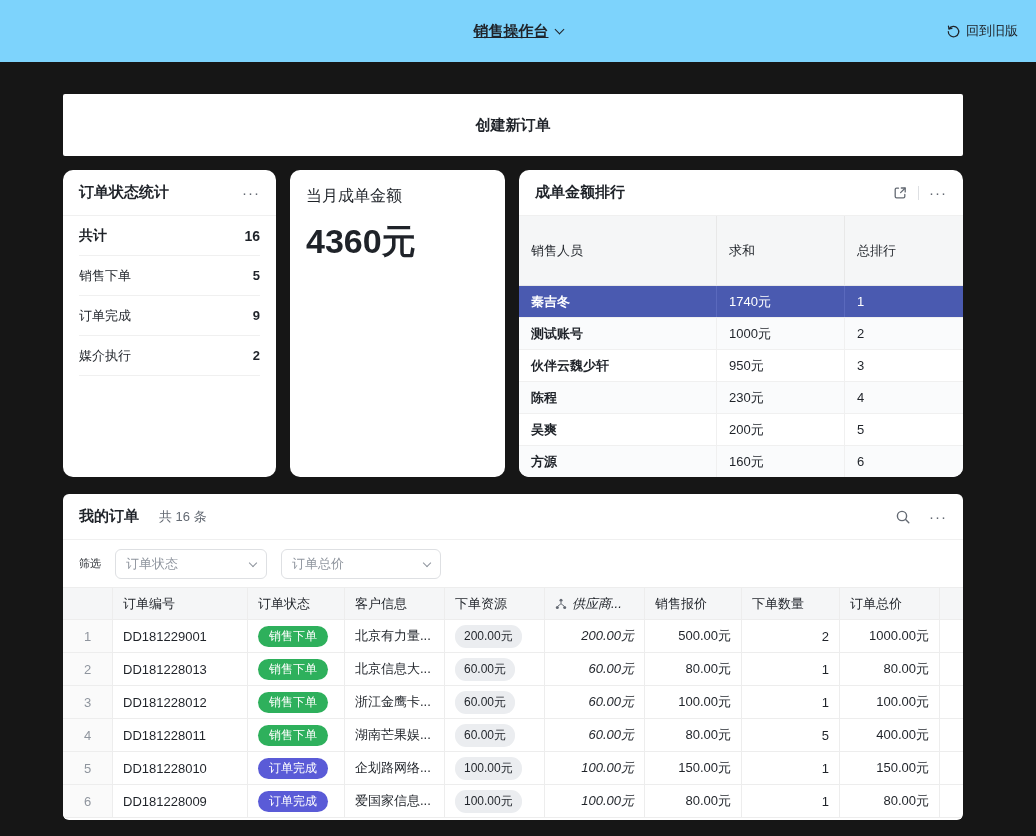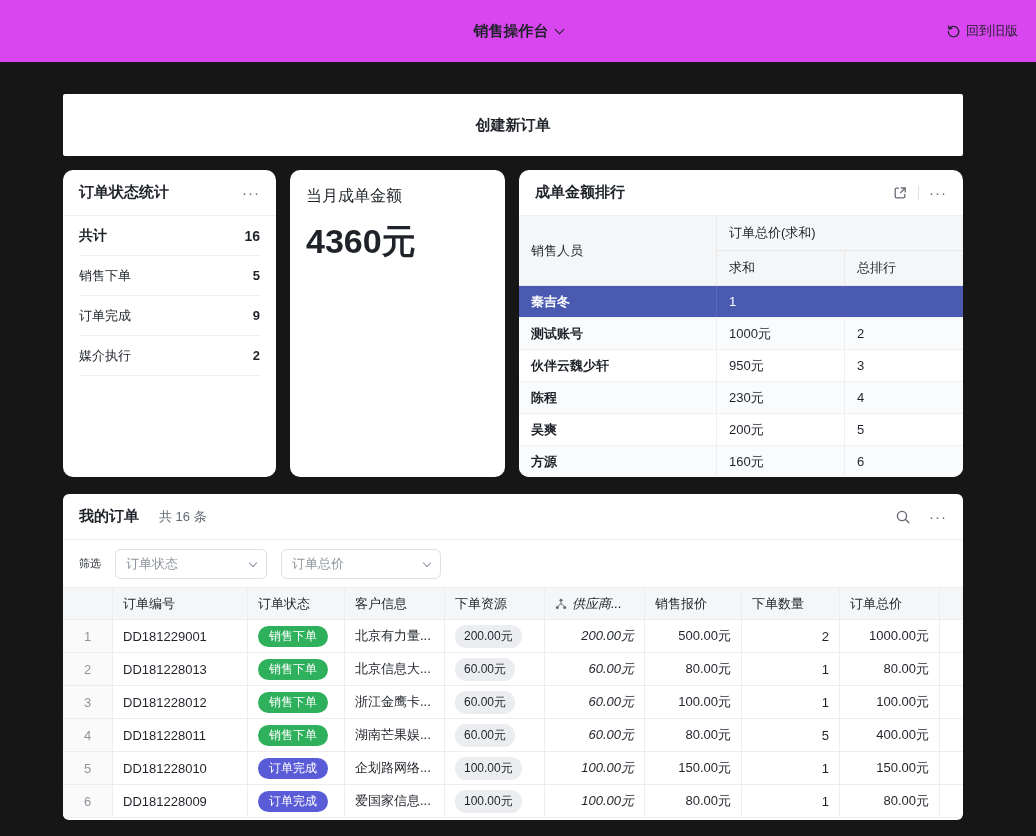--- a/index.html
+++ b/index.html
@@ -4,21 +4,21 @@
 <style>
   * { margin:0; padding:0; box-sizing:border-box; }
   html,body { width:1036px; height:836px; }
   body {
     background:#161616;
     font-family:"Liberation Sans","DejaVu Sans",sans-serif;
     color:#1f2329;
     overflow:hidden;
   }
   
-  .topbar{height:62px;background:#d946ef;display:flex;align-items:center;justify-content:center;position:relative;}
+  .topbar{height:62px;background:#7dd3fc;display:flex;align-items:center;justify-content:center;position:relative;text-decoration:underline;}
   .topbar-title{display:flex;align-items:center;gap:7px;font-size:15px;font-weight:600;cursor:pointer;}
   .chev{width:7px;height:7px;border-right:1.5px solid #1f2329;border-bottom:1.5px solid #1f2329;transform:rotate(45deg);margin-top:-4px;}
   .back-link{position:absolute;right:18px;display:flex;align-items:center;gap:5px;font-size:13px;color:#1f2329;cursor:pointer;}
   
   .content{padding:32px 73px 0 63px;width:1036px;}
   .create-card{width:900px;height:62px;background:#fff;border-radius:2px;display:flex;align-items:center;justify-content:center;font-size:15px;font-weight:600;margin-bottom:14px;cursor:pointer;}
   .cards-row{display:flex;gap:14px;margin-bottom:17px;width:900px;}
   .card{background:#fff;border-radius:10px;overflow:hidden;}
   .card-head{display:flex;align-items:center;padding:0 16px;height:46px;border-bottom:1px solid #f0f0f0;}
   .card-title{font-size:15px;font-weight:700;}
@@ -161,29 +161,29 @@
               </svg>
           </span>
           <span class="vdiv"></span>
           <span class="more">···</span>
         </div>
       </div>
       <div class="rank-table">
         <div class="rank-head">
           <div class="rank-person-h">销售人员</div>
           <div class="rank-right">
-            <div class="rank-group">订单总价(求和)</div>
             <div class="rank-sub">
               <div class="sum">求和</div>
               <div class="rk">总排行</div>
             </div>
           </div>
         </div>
         <div class="rank-row highlight">
           <div class="c-name">秦吉冬</div>
+          <div class="c-sum">1740元</div>
           <div class="c-rk">1</div>
         </div>
         <div class="rank-row">
           <div class="c-name">测试账号</div>
           <div class="c-sum">1000元</div>
           <div class="c-rk">2</div>
         </div>
         <div class="rank-row">
           <div class="c-name">伙伴云魏少轩</div>
           <div class="c-sum">950元</div>

